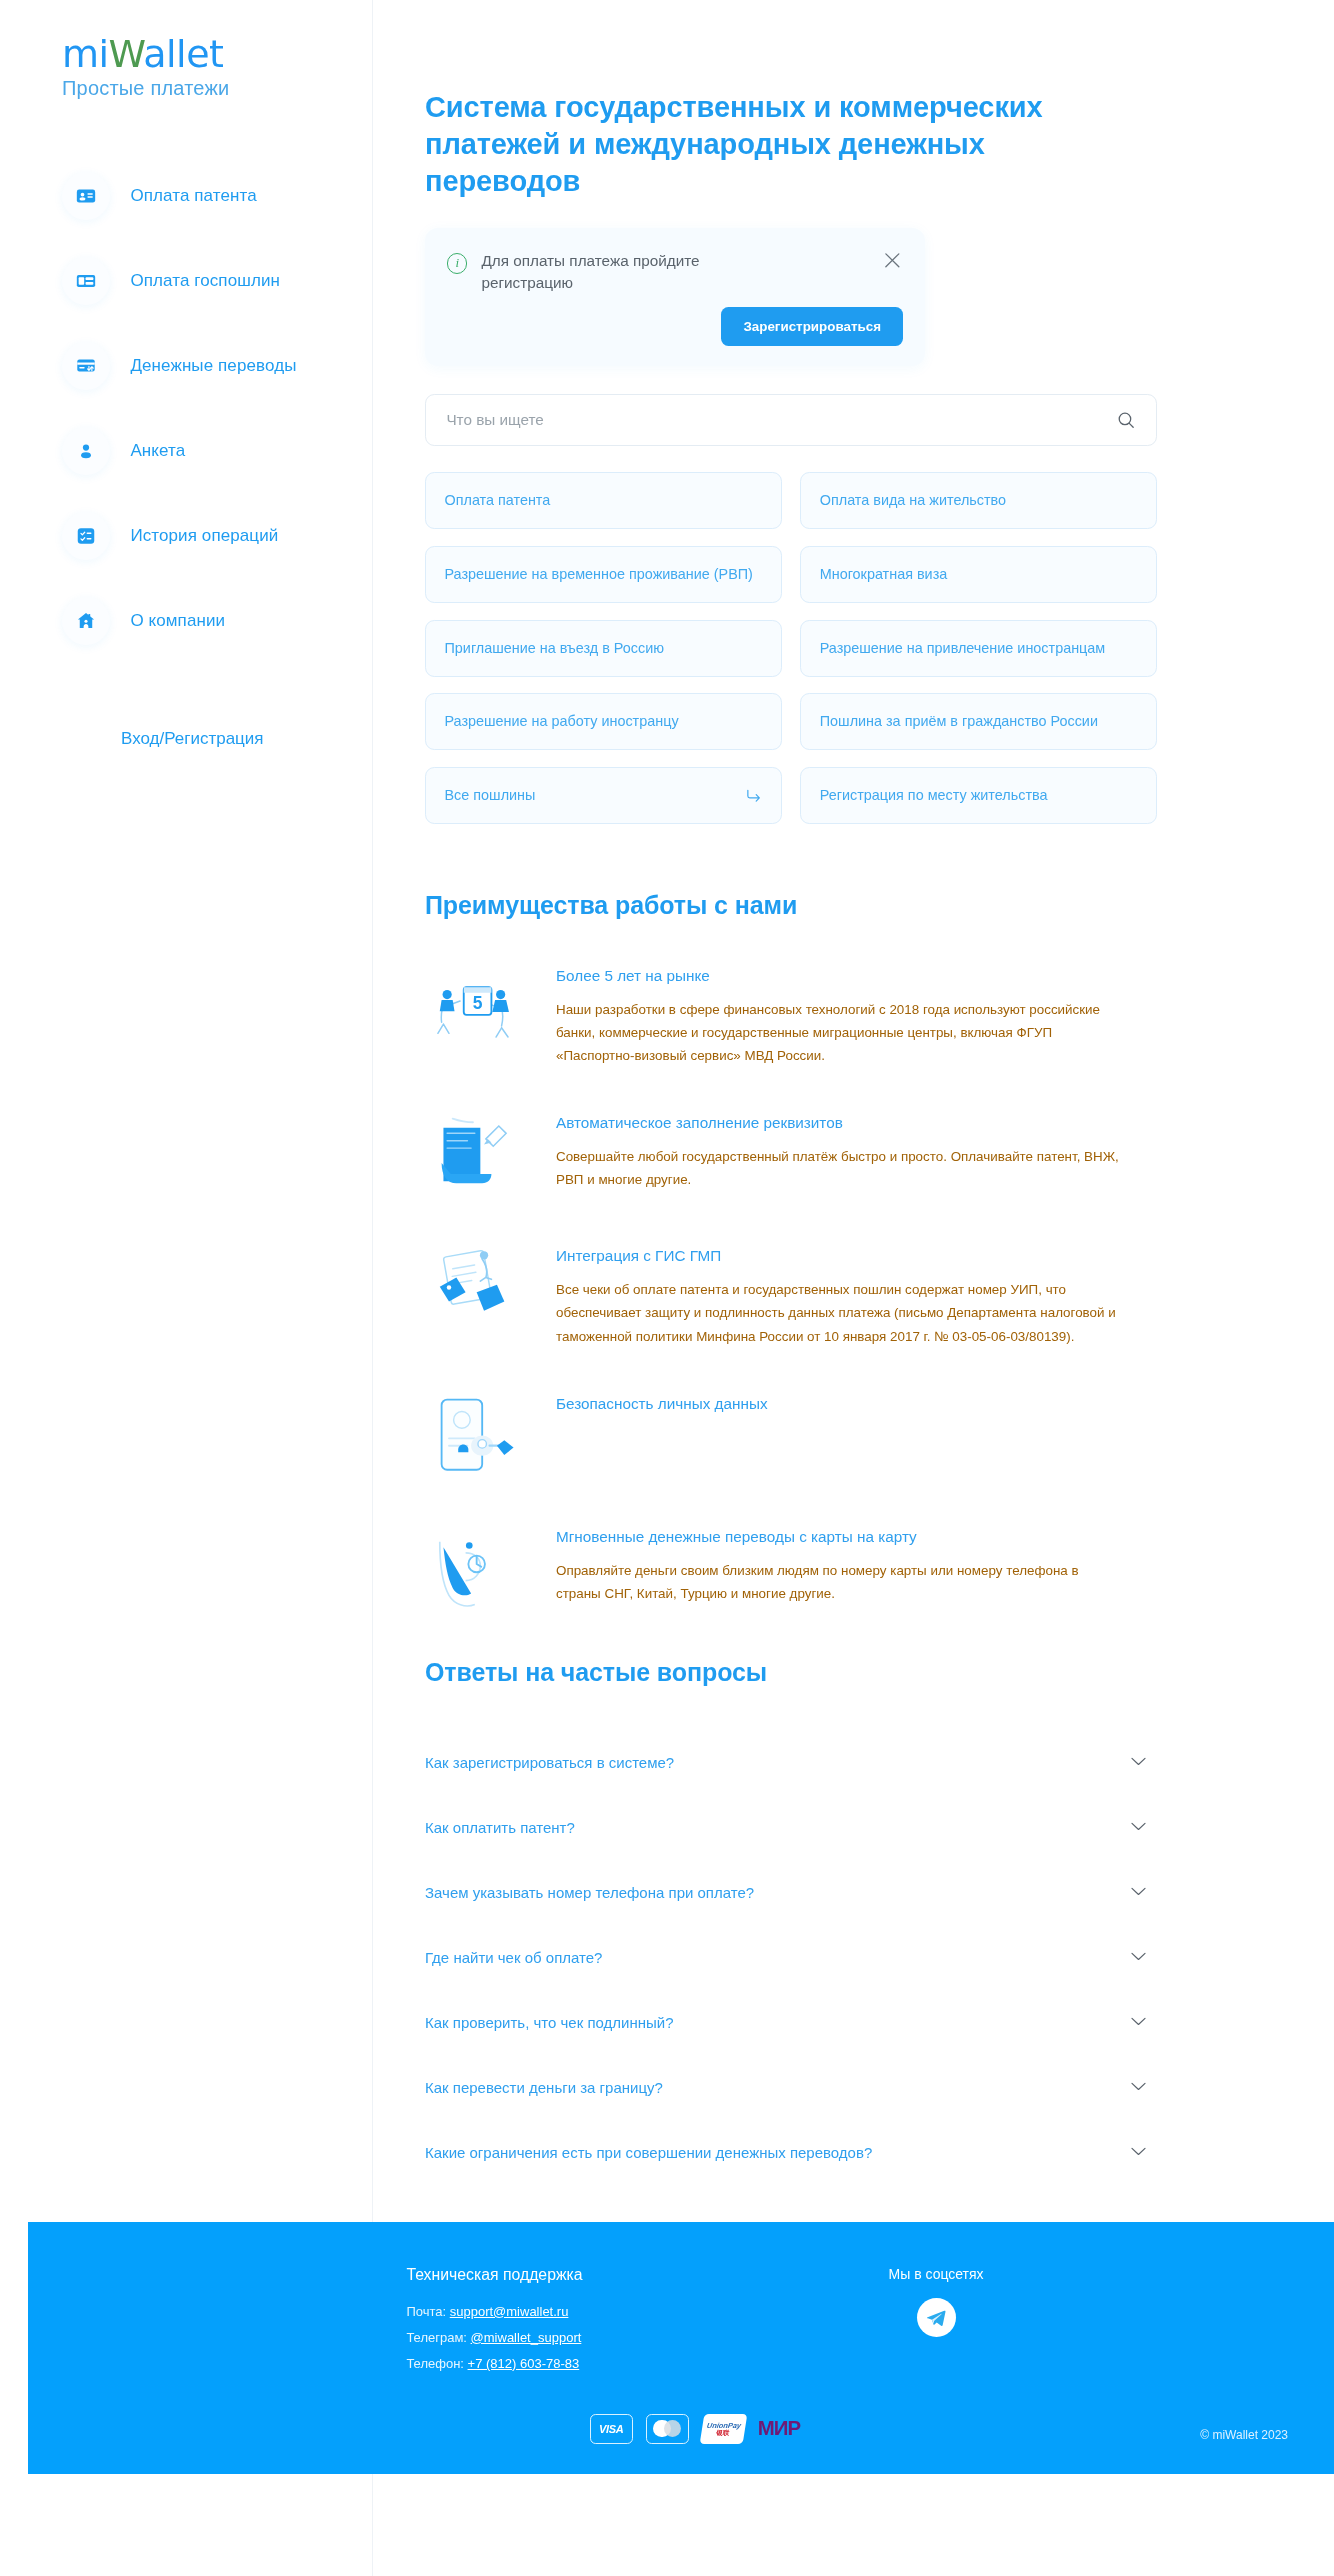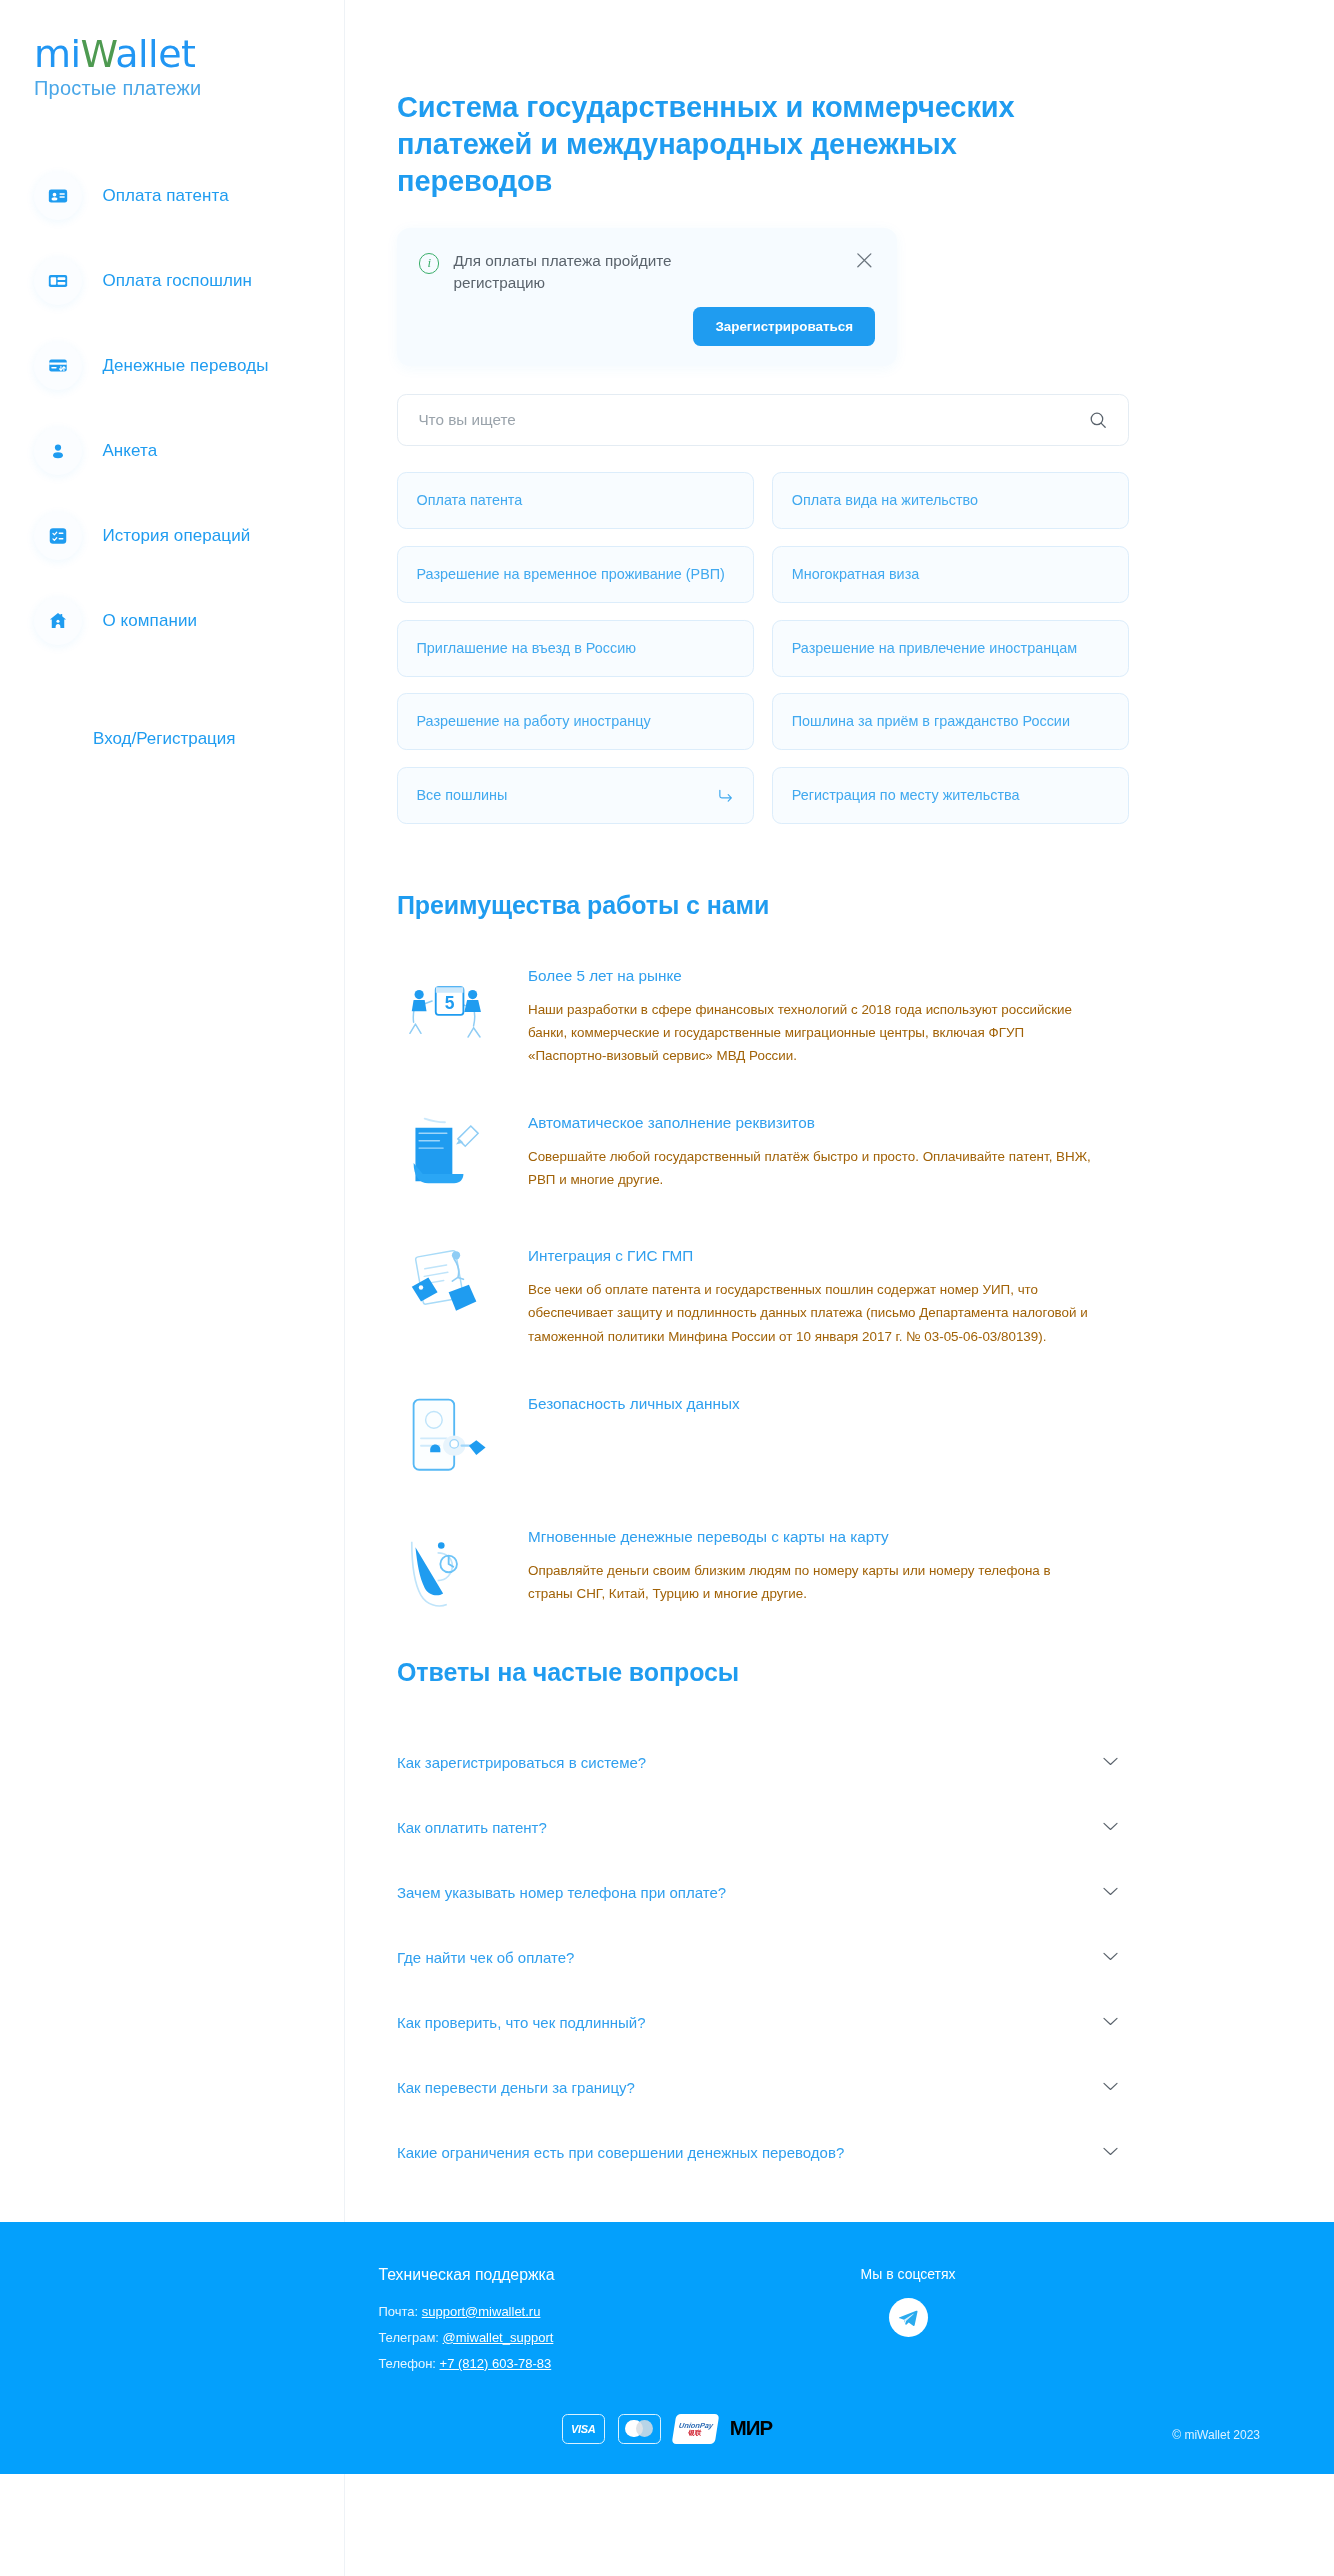--- a/index.html
+++ b/index.html
@@ -5,21 +5,21 @@
   * { box-sizing: border-box; margin: 0; padding: 0; }
   html, body {
     width: 1334px;
     background: #ffffff;
     font-family: "Liberation Sans", "DejaVu Sans", sans-serif;
     -webkit-font-smoothing: antialiased;
   }
   body { width: 1334px; min-height: 2576px; position: relative; overflow-x: hidden; }
 
   
-  .page { display: flex; width: 1334px; min-height: 2576px; position: relative; }
+  .page { display: flex; width: 1334px; min-height: 2576px; position: relative; padding-left: 28px; }
 
   
   .sidebar {
     width: 345px;
     flex: 0 0 345px;
     background: #ffffff;
     border-right: 0.9px solid #eef2f6;
     padding: 35px 0 0 0;
     position: relative;
   }
@@ -277,21 +277,21 @@
   .mc-dots .l { left: 0; background: #ffffff; }
   .mc-dots .r { right: 0; background: #d7dde3; mix-blend-mode: normal; opacity: .85; }
   .up-card {
     width: 43px; height: 30px; border-radius: 4.6px; background: #fff;
     transform: skewX(-9deg);
     display: flex; flex-direction: column; align-items: center; justify-content: center;
     overflow: hidden;
   }
   .up-t1 { font-size: 7.4px; font-weight: 700; font-style: italic; color: #2d6cb5; line-height: 1; }
   .up-t2 { font-size: 6.5px; font-weight: 700; color: #d0202e; line-height: 1; margin-top: 0.9px; }
-  .mir-txt { font-size: 20.4px; font-weight: 800; color: #000000; letter-spacing: -0.9px; }
+  .mir-txt { font-size: 20.4px; font-weight: 800; color: #701a75; letter-spacing: -0.9px; }
   .copyright {
     position: absolute; right: 74px; bottom: 31.5px;
     font-size: 12px; color: #dff1ff;
   }
   .footer-pos { position: relative; }
 </style>
 </head>
 <body>
 
 <div class="page">

